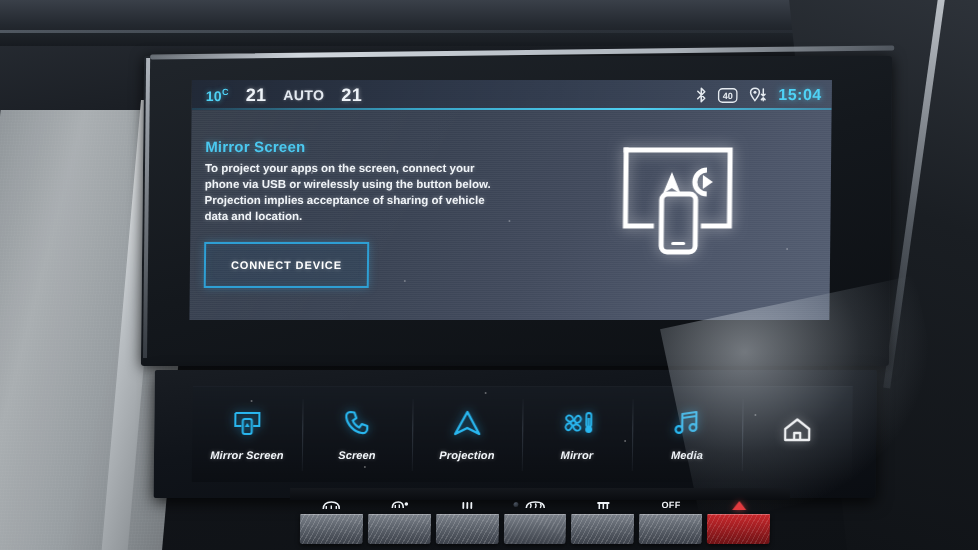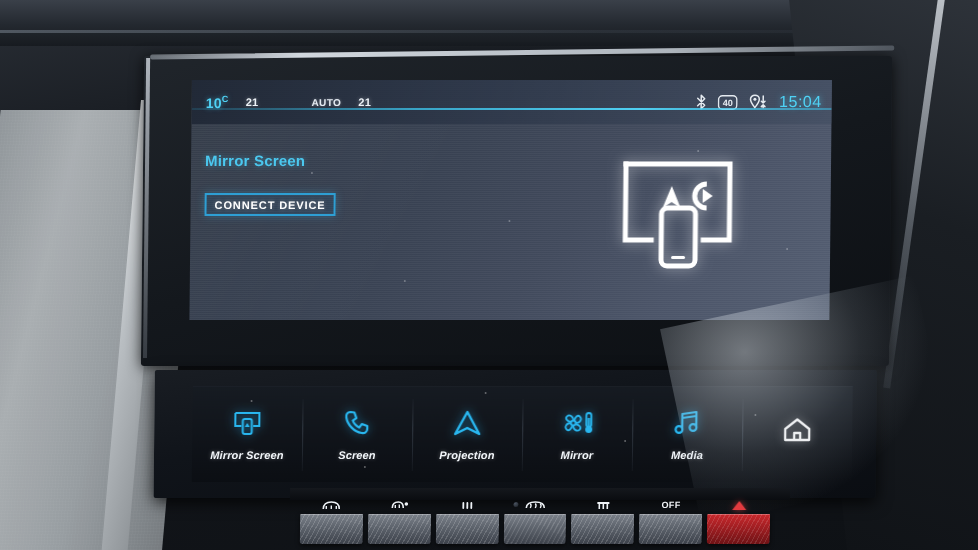--- a/index.html
+++ b/index.html
@@ -132,21 +132,21 @@
   .screen-speck {
     position: absolute;
     background: rgba(255,255,255,.3);
     border-radius: 50%;
     pointer-events: none;
   }
 
   
   .status-bar {
     position: relative;
-    height: 44px;
+    height: 30px;
     background: linear-gradient(100deg, rgba(30,38,52,.88) 0%, rgba(44,54,72,.8) 45%, rgba(66,78,98,.62) 100%);
     display: flex;
     align-items: center;
     padding: 0 10px 0 14px;
     z-index: 4;
   }
   .status-underline {
     position: absolute;
     left: 0; top: 28px;
     width: 100%; height: 2px;
@@ -158,45 +158,44 @@
   .ext-temp {
     color: #4fd2f5;
     font-size: 14px;
     font-weight: 700;
     letter-spacing: .3px;
     text-shadow: 0 0 5px rgba(79,210,245,.6);
   }
   .ext-temp .unit { font-size: 9px; vertical-align: super; }
   .zone-temp {
     color: #eef3f8;
-    font-size: 11px;
+    font-size: 18px;
     font-weight: 700;
     letter-spacing: .3px;
     text-shadow: 0 0 4px rgba(255,255,255,.4);
   }
   .auto-label {
     color: #e4eaf1;
-    font-size: 10px;
+    font-size: 14px;
     font-weight: 700;
     letter-spacing: .4px;
     text-shadow: 0 0 3px rgba(255,255,255,.35);
-    margin-left: 36px;
   }
 
   .status-right {
     margin-left: auto;
     display: flex;
     align-items: center;
     gap: 11px;
   }
   .status-icon { display: flex; align-items: flex-end; opacity: .95; }
   .status-clock {
     color: #4fd2f5;
     font-size: 16px;
-    font-weight: 400;
+    font-weight: 700;
     letter-spacing: .5px;
     text-shadow: 0 0 6px rgba(79,210,245,.65);
   }
 
   
   .screen-body {
     position: relative;
     display: flex;
     padding: 28px 0 0 14px;
     z-index: 3;
@@ -218,22 +217,22 @@
     line-height: 1.38;
     width: 292px;
     text-shadow: 0 0 4px rgba(255,255,255,.3);
   }
 
   .connect-btn {
     margin-top: 18px;
     display: inline-flex;
     align-items: center;
     justify-content: center;
-    height: 23px;
-    padding: 0 8px;
+    height: 46px;
+    padding: 0 25px;
     border: 2px solid #2e9fd4;
     background: rgba(30,80,120,.16);
     color: #ffffff;
     font-size: 11px;
     font-weight: 700;
     letter-spacing: .9px;
     box-shadow: 0 0 8px rgba(60,165,215,.35), inset 0 0 10px rgba(50,150,200,.12);
     text-shadow: 0 0 4px rgba(255,255,255,.35);
   }
 
@@ -424,20 +423,21 @@
 
           <span class="status-clock">15:04</span>
         </div>
       </div>
       <div class="status-underline"></div>
 
       <div class="screen-body">
 
         <div class="info-col">
           <div class="panel-title">Mirror Screen</div>
+          <div class="panel-desc">To project your apps on the screen, connect your phone via USB or wirelessly using the button below. Projection implies acceptance of sharing of vehicle data and location.</div>
           <div class="connect-btn">CONNECT DEVICE</div>
         </div>
 
         <div class="art-col">
           <span class="mirror-art">
             <svg width="136" height="116" viewBox="0 0 136 116">
 
               <path d="M16 8 H120 V84 H94" fill="none" stroke="#ffffff" stroke-width="5" stroke-linecap="square" stroke-linejoin="miter"></path>
               <path d="M16 8 V84 H42" fill="none" stroke="#ffffff" stroke-width="5" stroke-linecap="square" stroke-linejoin="miter"></path>
 

